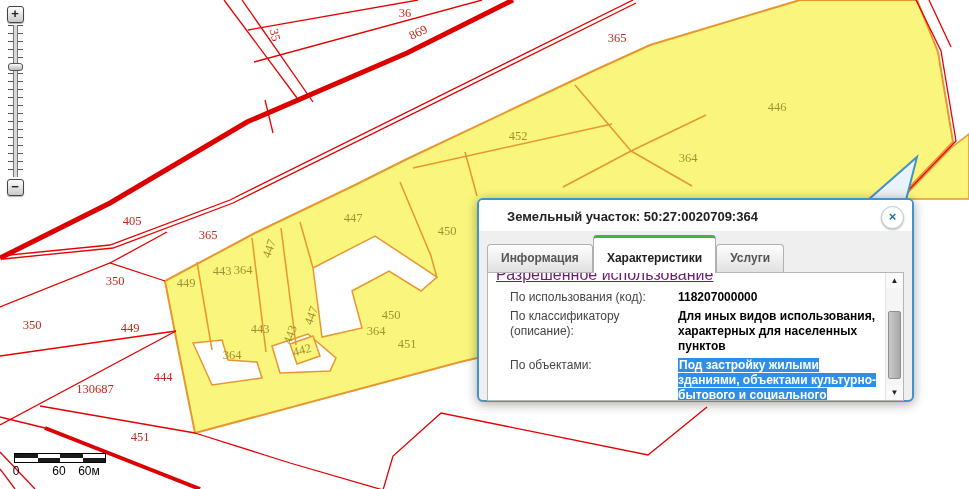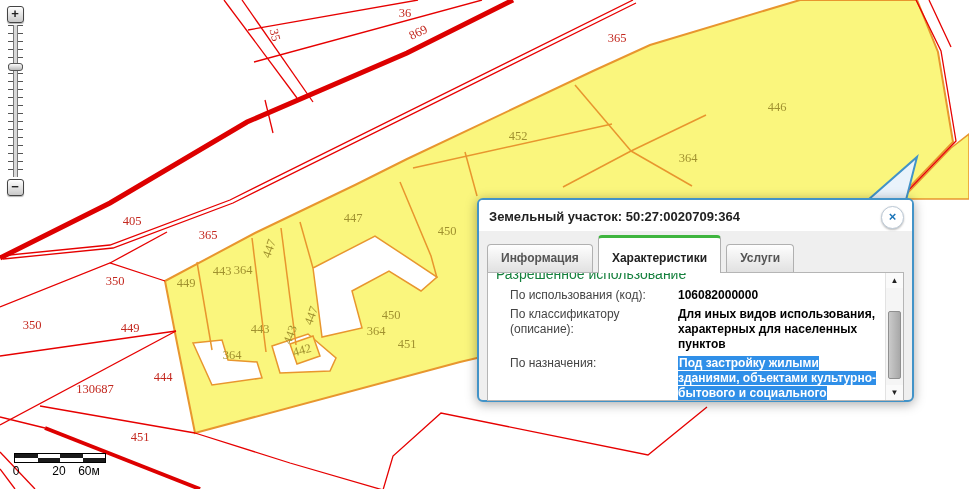--- a/index.html
+++ b/index.html
@@ -28,34 +28,34 @@
   #sb-bar i{display:block;}
   .sbB{background:#1a1a1a;} .sbW{background:#fff;}
   #sb-labels{position:relative;height:14px;margin-top:1px;}
   #sb-labels span{position:absolute;transform:translateX(-50%);}
 
   
   #popup{position:absolute;left:477px;top:198px;width:437px;height:204px;box-sizing:border-box;
          background:#efefef;border:2px solid #4293c8;border-radius:6px;
          box-shadow:0 2px 12px rgba(0,0,0,.35);}
   #popup-header{background:#fff;border-radius:4px 4px 0 0;padding:7px 34px 6px 10px;}
-  #popup-title{font-size:13px;font-weight:bold;color:#222;white-space:nowrap;}
+  #popup-title{font-size:13px;font-weight:bold;color:#222;white-space:nowrap;margin-left:18px;}
   #popup-close{position:absolute;top:6px;right:8px;width:21px;height:21px;border:1px solid #bcc9d6;
          border-radius:50%;background:#fff;color:#1a74b8;font-weight:bold;font-size:13px;
          line-height:19px;text-align:center;box-shadow:0 1px 2px rgba(0,0,0,.25);cursor:pointer;}
-  #tabs{display:flex;align-items:flex-end;gap:5px;padding:4px 0 0 8px;position:relative;z-index:2;}
+  #tabs{display:flex;align-items:flex-end;padding:4px 0 0 8px;position:relative;z-index:2;}
   .tab{border:1px solid #b0b0b0;border-bottom:none;border-radius:4px 4px 0 0;
        background:linear-gradient(#fefefe,#e1e1e1);color:#555;font-size:12px;font-weight:bold;
        padding:6px 13px 7px;cursor:pointer;white-space:nowrap;}
   .tab.active{background:#fff;border-top:3px solid #3fb53f;color:#222;
        padding-top:13px;margin-bottom:-1px;padding-bottom:8px;}
   #content{position:relative;margin:0 8px;border:1px solid #b5b5b5;background:#fff;
        height:127px;overflow:hidden;z-index:1;}
   #content-inner{margin-top:-9px;padding:0 24px 0 6px;}
-  #section-header{font-size:14px;color:#15803d;padding:2px 0 4px 2px;}
+  #section-header{font-size:16px;color:#701a75;padding:2px 0 4px 2px;text-decoration:underline;}
   .row{display:flex;margin:2px 0 4px 16px;font-size:12px;line-height:15px;}
   .rlabel{flex:none;width:168px;color:#444;}
   .rvalue{width:202px;font-weight:bold;color:#000;}
   .hl{background:#2f8fe8;color:#fff;padding:0 1px;}
   #vscroll{position:absolute;top:0;right:0;bottom:0;width:17px;background:#f5f5f5;
        border-left:1px solid #e2e2e2;}
   .sb-btn{position:absolute;left:0;right:0;height:15px;text-align:center;font-size:8px;
        color:#222;line-height:15px;background:#fafafa;cursor:pointer;}
   #sb-up{top:0;} #sb-down{bottom:0;}
   #sb-thumb{position:absolute;left:2px;right:2px;top:38px;height:66px;border:1px solid #8f8f8f;
@@ -170,21 +170,21 @@
         <i class="sbW"></i>
         <i class="sbB"></i>
         <i class="sbW"></i>
       <i class="sbW"></i>
         <i class="sbB"></i>
         <i class="sbW"></i>
         <i class="sbB"></i>
     </div>
     <div id="sb-labels">
       <span style="left:2px">0</span>
-      <span style="left:45px">20</span>
+      <span style="left:45px">60</span>
       <span style="left:75px">60м</span>
     </div>
   </div>
 
   <div id="popup">
     <div id="popup-header">
       <span id="popup-title">Земельный участок: 50:27:0020709:364</span>
     </div>
     <div id="popup-close">×</div>
 
@@ -192,28 +192,28 @@
       <div class="tab">Информация</div>
       <div class="tab active">Характеристики</div>
       <div class="tab">Услуги</div>
     </div>
 
     <div id="content">
       <div id="content-inner">
         <div id="section-header">Разрешенное использование</div>
         <div class="row">
           <div class="rlabel">По использования (код):</div>
-          <div class="rvalue">106082000000</div>
+          <div class="rvalue">118207000000</div>
         </div>
         <div class="row">
           <div class="rlabel">По классификатору (описание):</div>
           <div class="rvalue">Для иных видов использования, характерных для населенных пунктов</div>
         </div>
         <div class="row">
-          <div class="rlabel">По назначения:</div>
+          <div class="rlabel">По объектами:</div>
           <div class="rvalue">
             <span class="hl">Под застройку жилыми зданиями, объектами культурно-бытового и социального назначения</span>
           </div>
         </div>
       </div>
       <div id="vscroll">
         <div id="sb-up" class="sb-btn">▲</div>
         <div id="sb-thumb"></div>
         <div id="sb-down" class="sb-btn">▼</div>
       </div>

